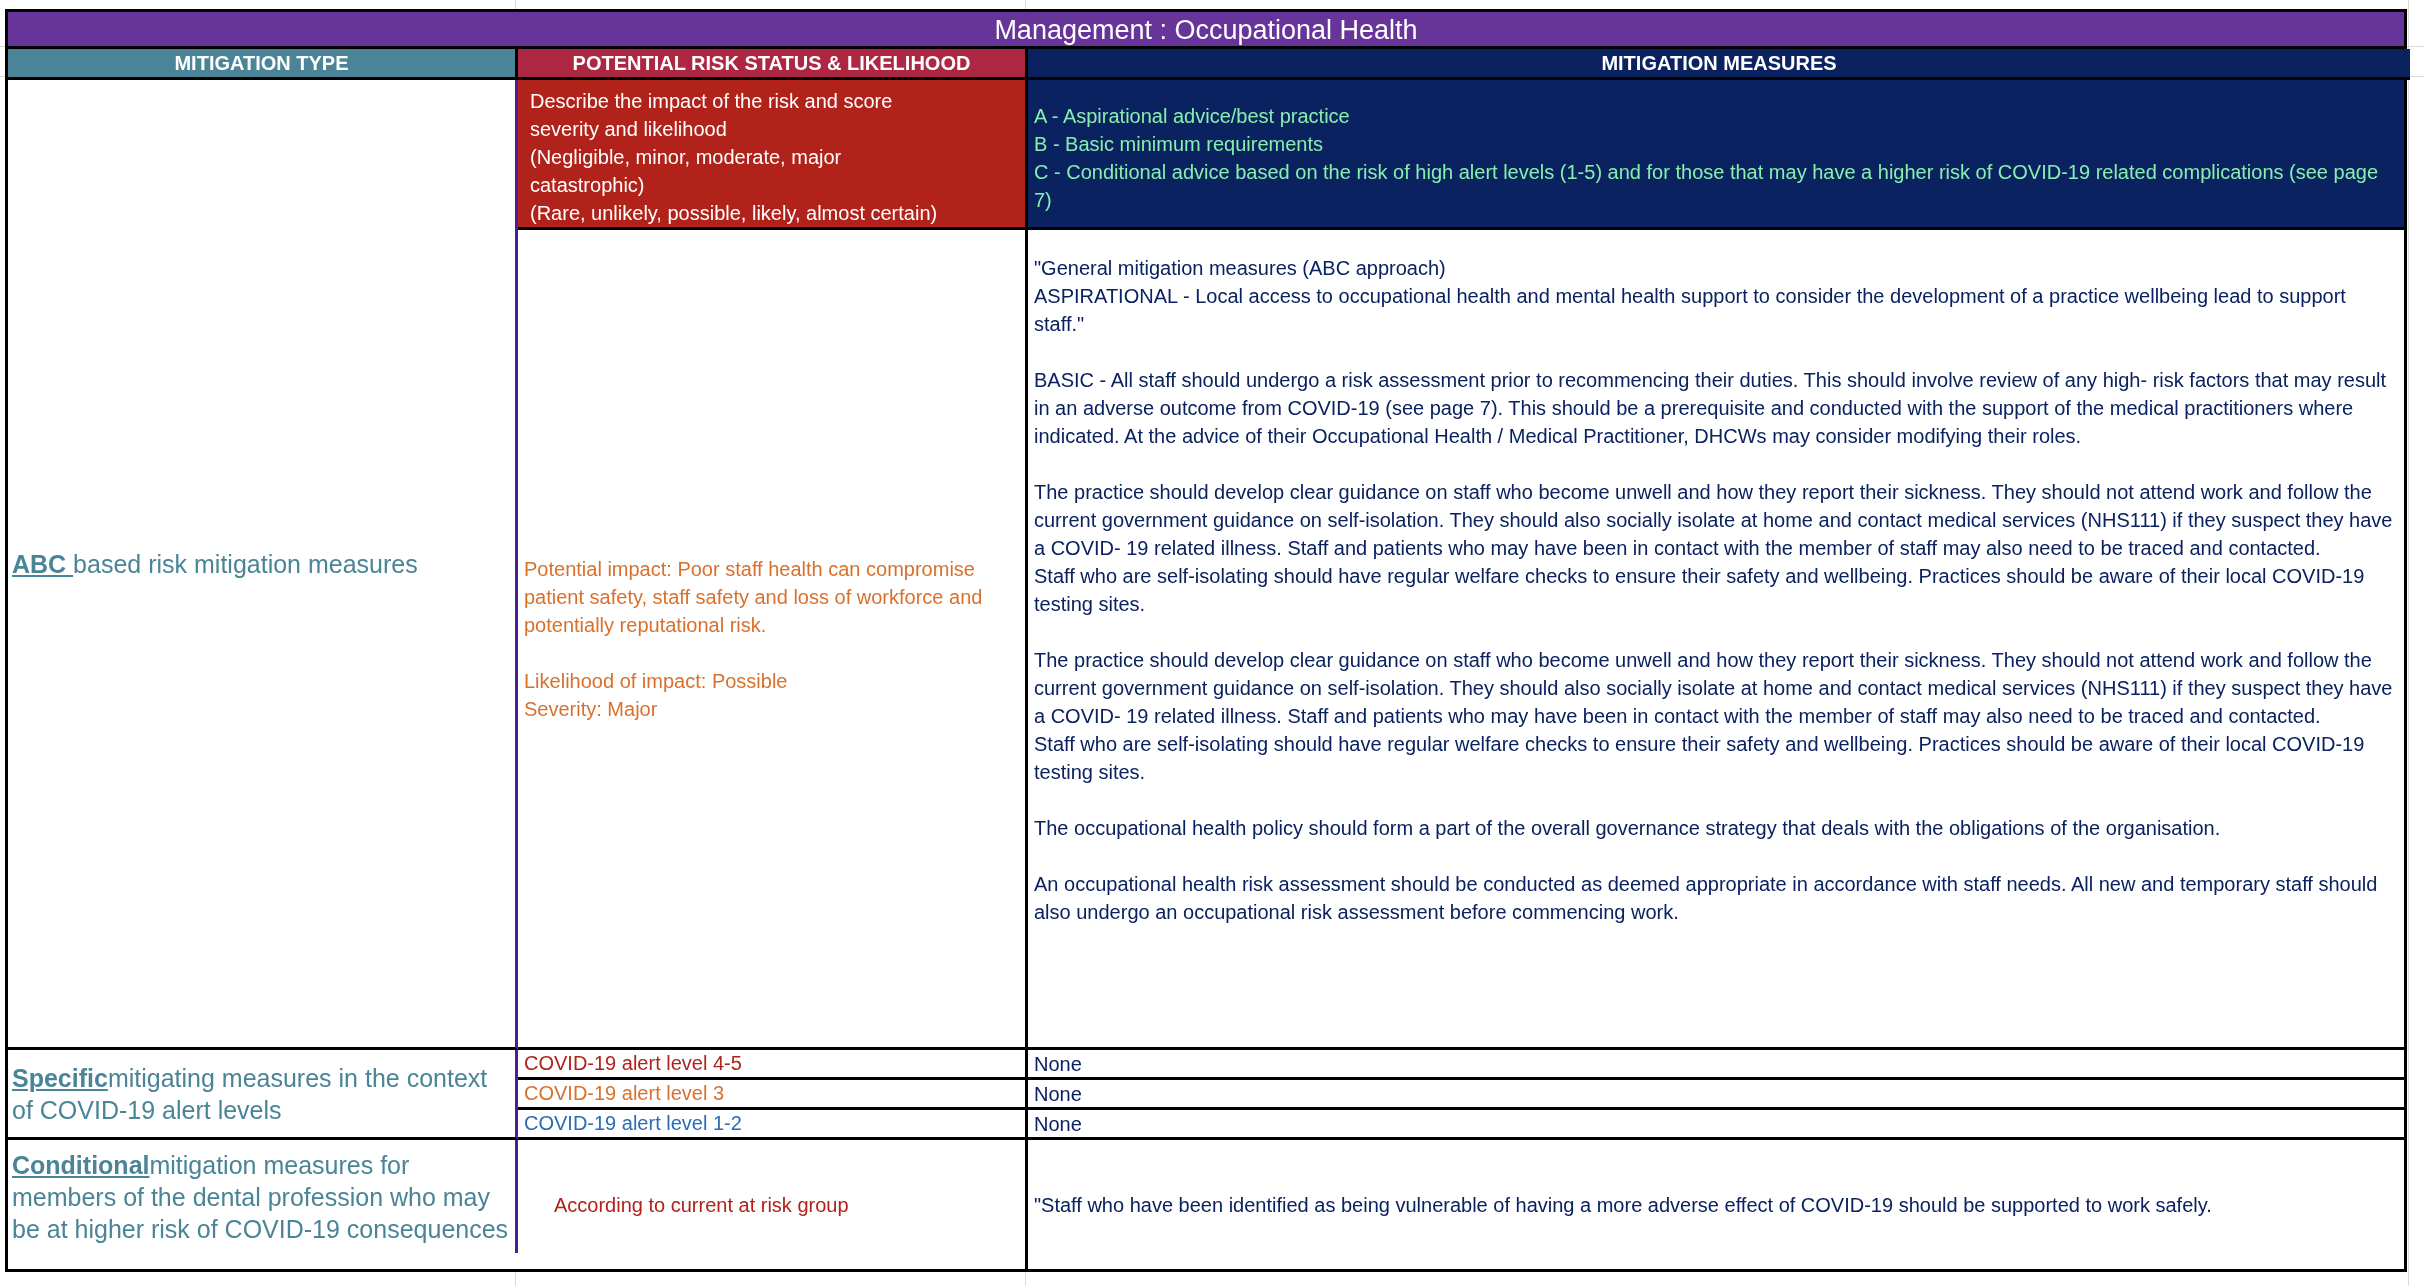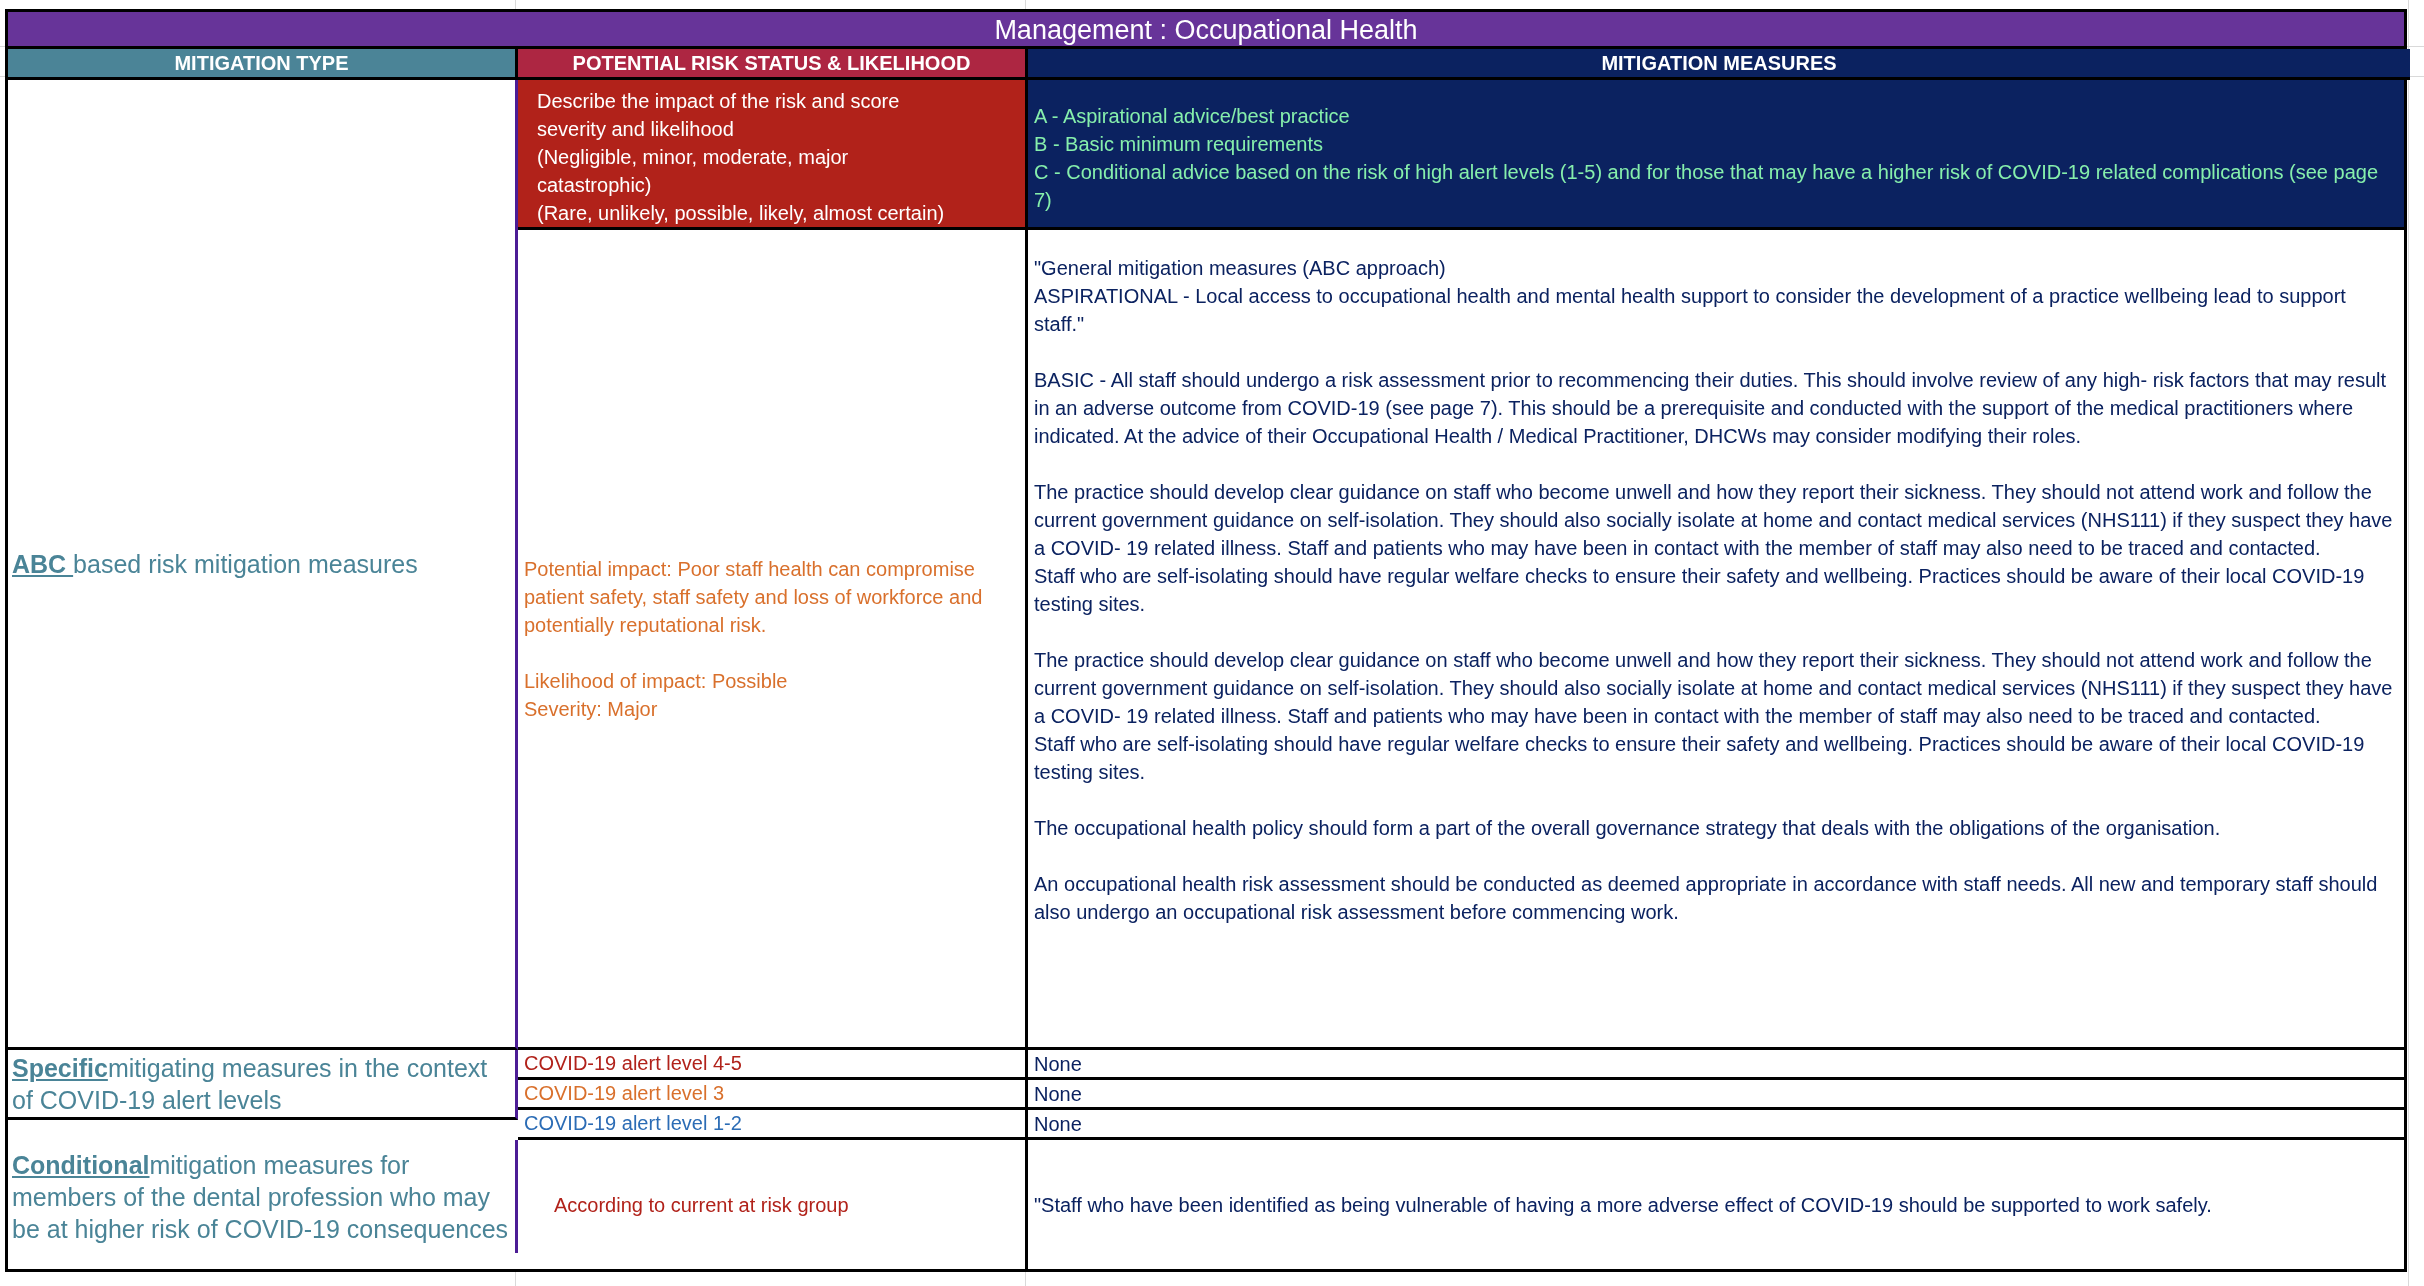--- a/index.html
+++ b/index.html
@@ -24,32 +24,32 @@
     .hdr {
       top: 37px; height: 31px; color: #fff; font-weight: bold; font-size: 20px;
       text-align: center; line-height: 29px; border-bottom: 3px solid #000;
     }
     .hdr-type { left: 0; width: 510px; background: #4b8497; border-right: 3px solid #000; }
     .hdr-risk { left: 510px; width: 510px; background: #ad2642; border-right: 3px solid #000; }
     .hdr-meas { left: 1020px; width: 1382px; background: #0b2260; }
 
     .legend-risk {
       left: 510px; top: 68px; width: 510px; height: 150px; background: #b1221a;
-      color: #fff; font-size: 20px; line-height: 28px; padding: 7px 19px;
+      color: #fff; font-size: 20px; line-height: 28px; padding: 7px 12px;
       border-right: 3px solid #000; border-bottom: 3px solid #000;
     }
     .legend-meas {
       left: 1020px; top: 68px; width: 1376px; height: 150px; background: #0b2260;
       color: #86efac; font-size: 20px; line-height: 28px; padding: 22px 6px;
       border-bottom: 3px solid #000;
     }
     .type-col { left: 0; width: 510px; border-right: 3px solid #4c1d95; color: #4a8497; font-size: 25px; line-height: 32px; padding: 0 4px; display: flex; align-items: center; }
     .type-col .u { text-decoration: underline; font-weight: bold; }
     .abc-type { top: 68px; height: 970px; border-bottom: 3px solid #000; }
-    .spec-type { top: 1038px; height: 70px; border-bottom: 3px solid #000; }
+    .spec-type { top: 1038px; height: 90px; border-bottom: 3px solid #000; }
     .cond-type { top: 1128px; height: 113px; }
 
     .risk-col { left: 510px; width: 510px; border-right: 3px solid #000; font-size: 20px; line-height: 28px; padding: 0 6px; }
     .abc-risk { top: 218px; height: 820px; border-bottom: 3px solid #000; color: #d9702c; display: flex; align-items: center; }
     .alert-row { height: 30px; line-height: 26px; border-bottom: 3px solid #000; }
     .cond-risk { top: 1128px; height: 129px; color: #b1221a; display: flex; align-items: center; padding-left: 36px; }
 
     .meas-col { left: 1020px; width: 1376px; color: #0b2260; font-size: 20px; line-height: 28px; padding: 0 6px; }
     .abc-meas { top: 218px; height: 820px; border-bottom: 3px solid #000; padding-top: 24px; }
     .abc-meas p { margin: 0 0 28px 0; white-space: pre-line; }

